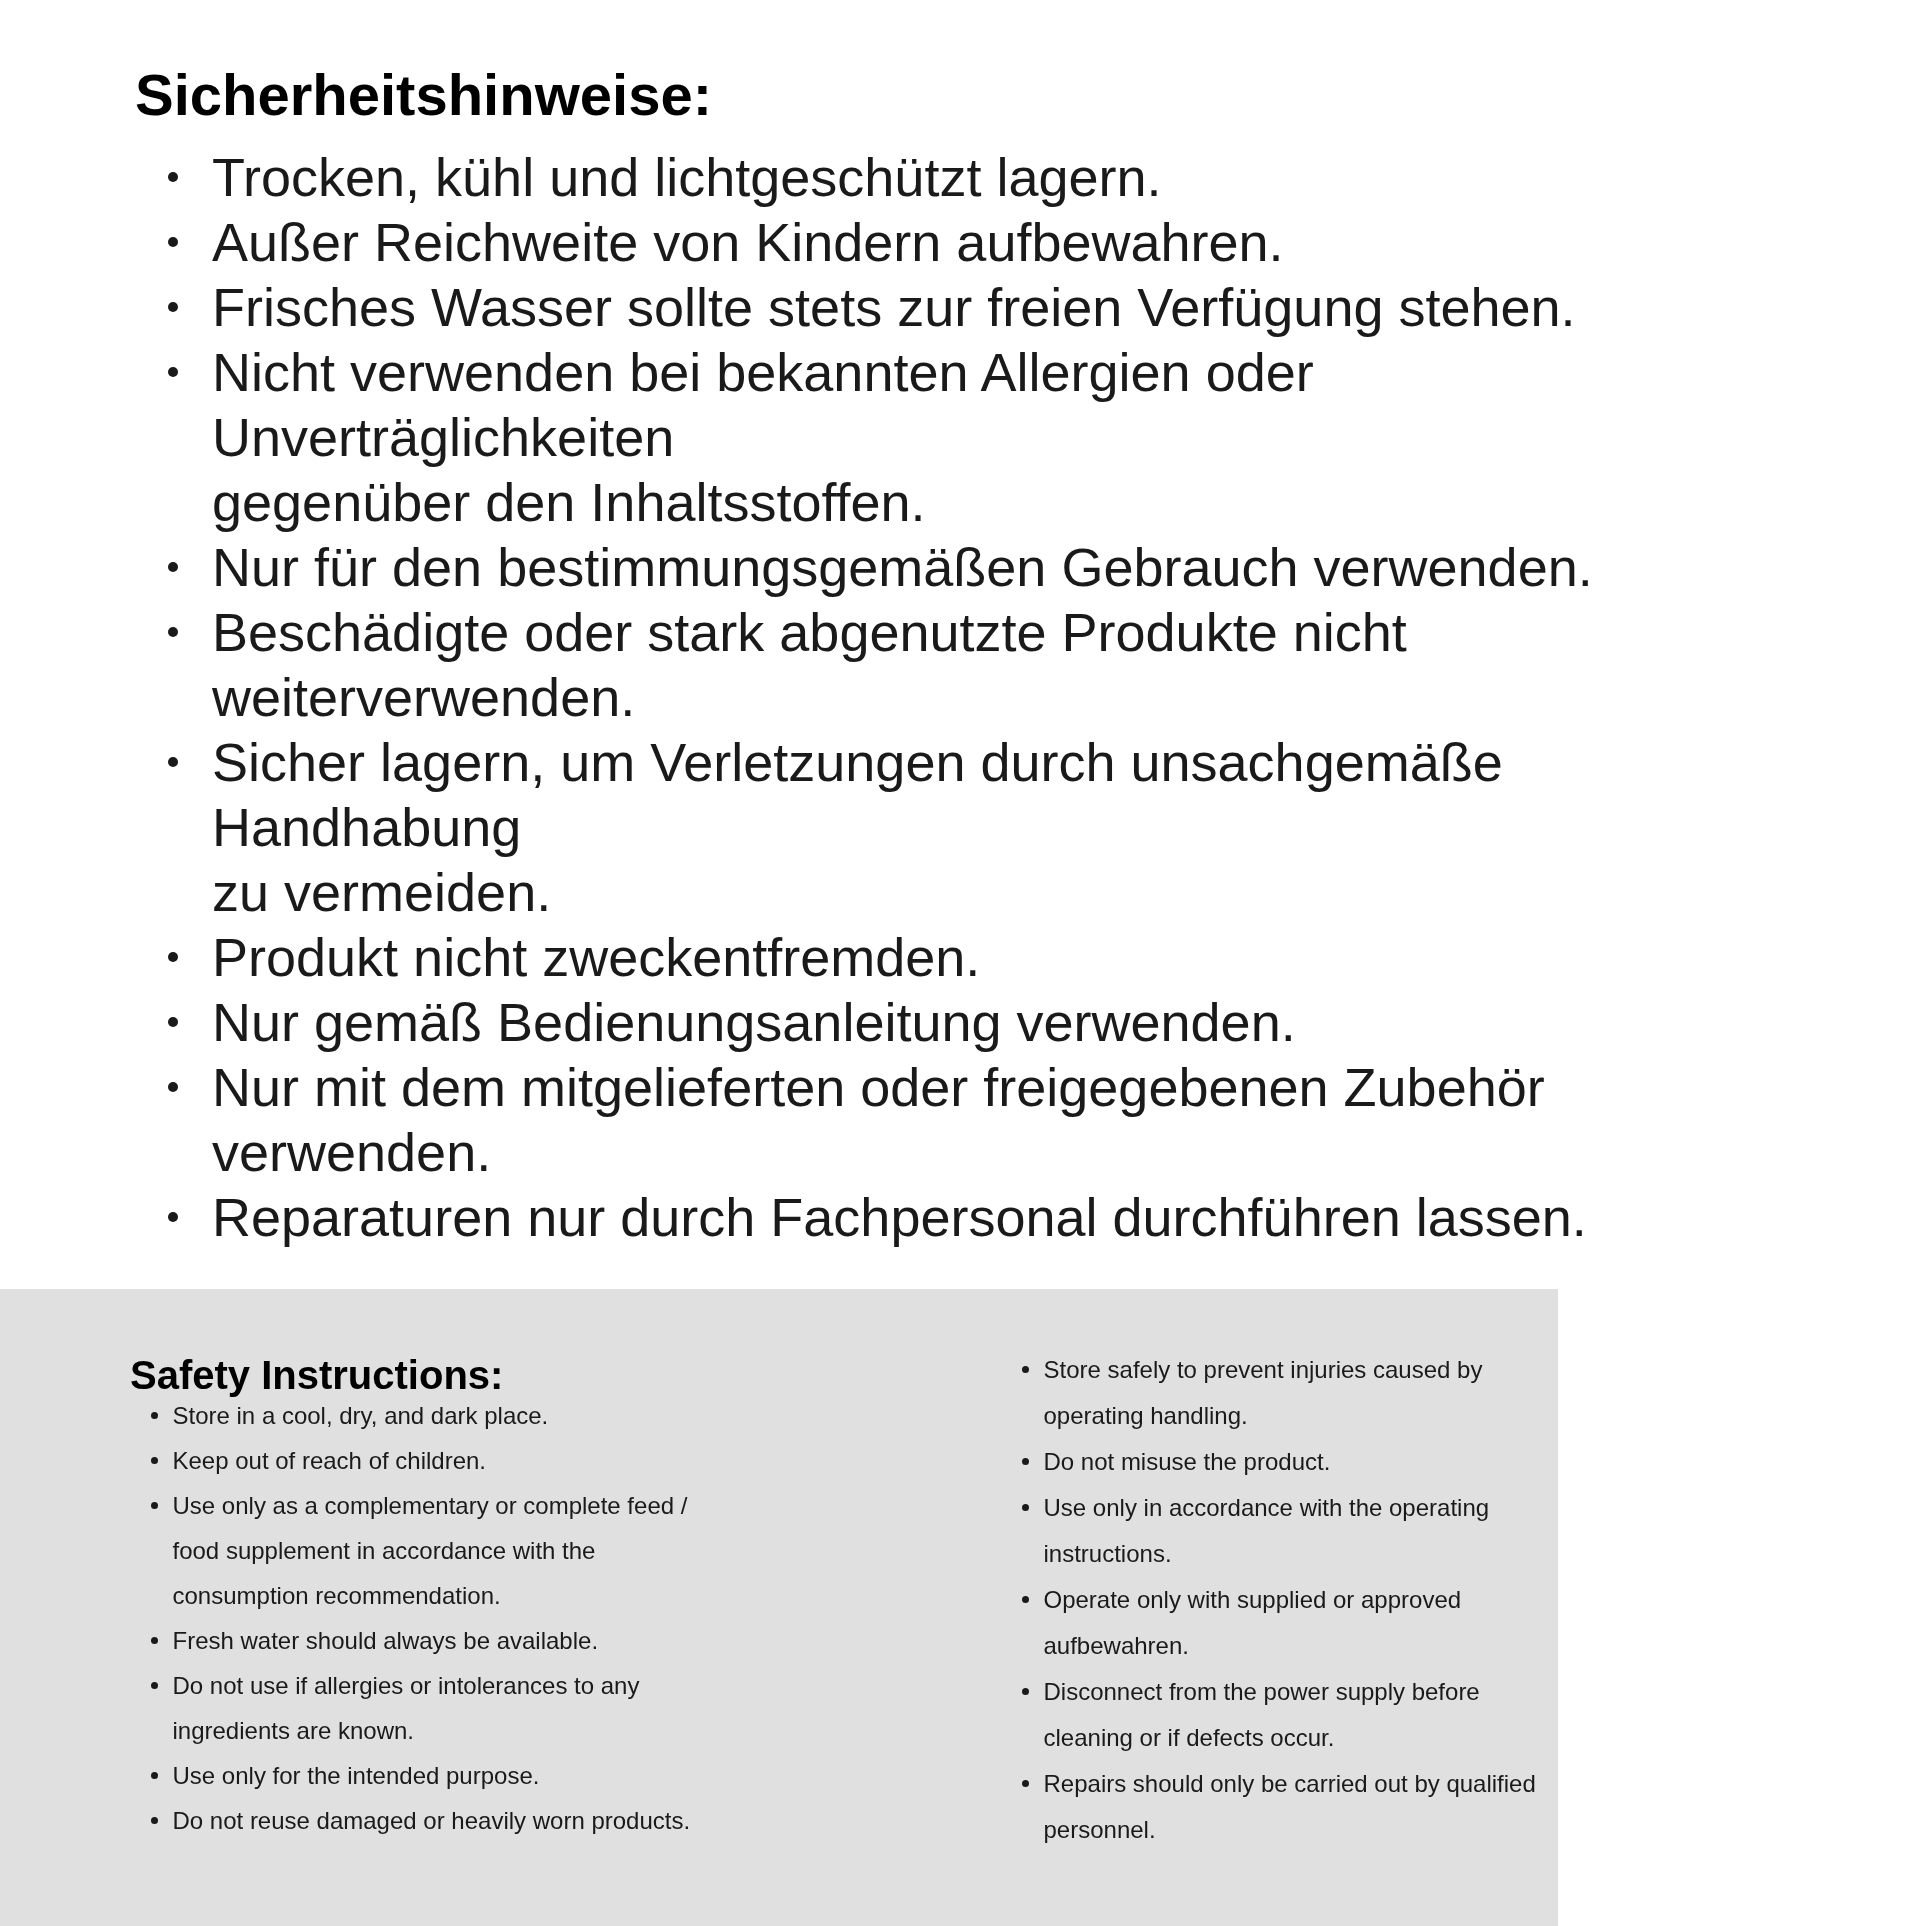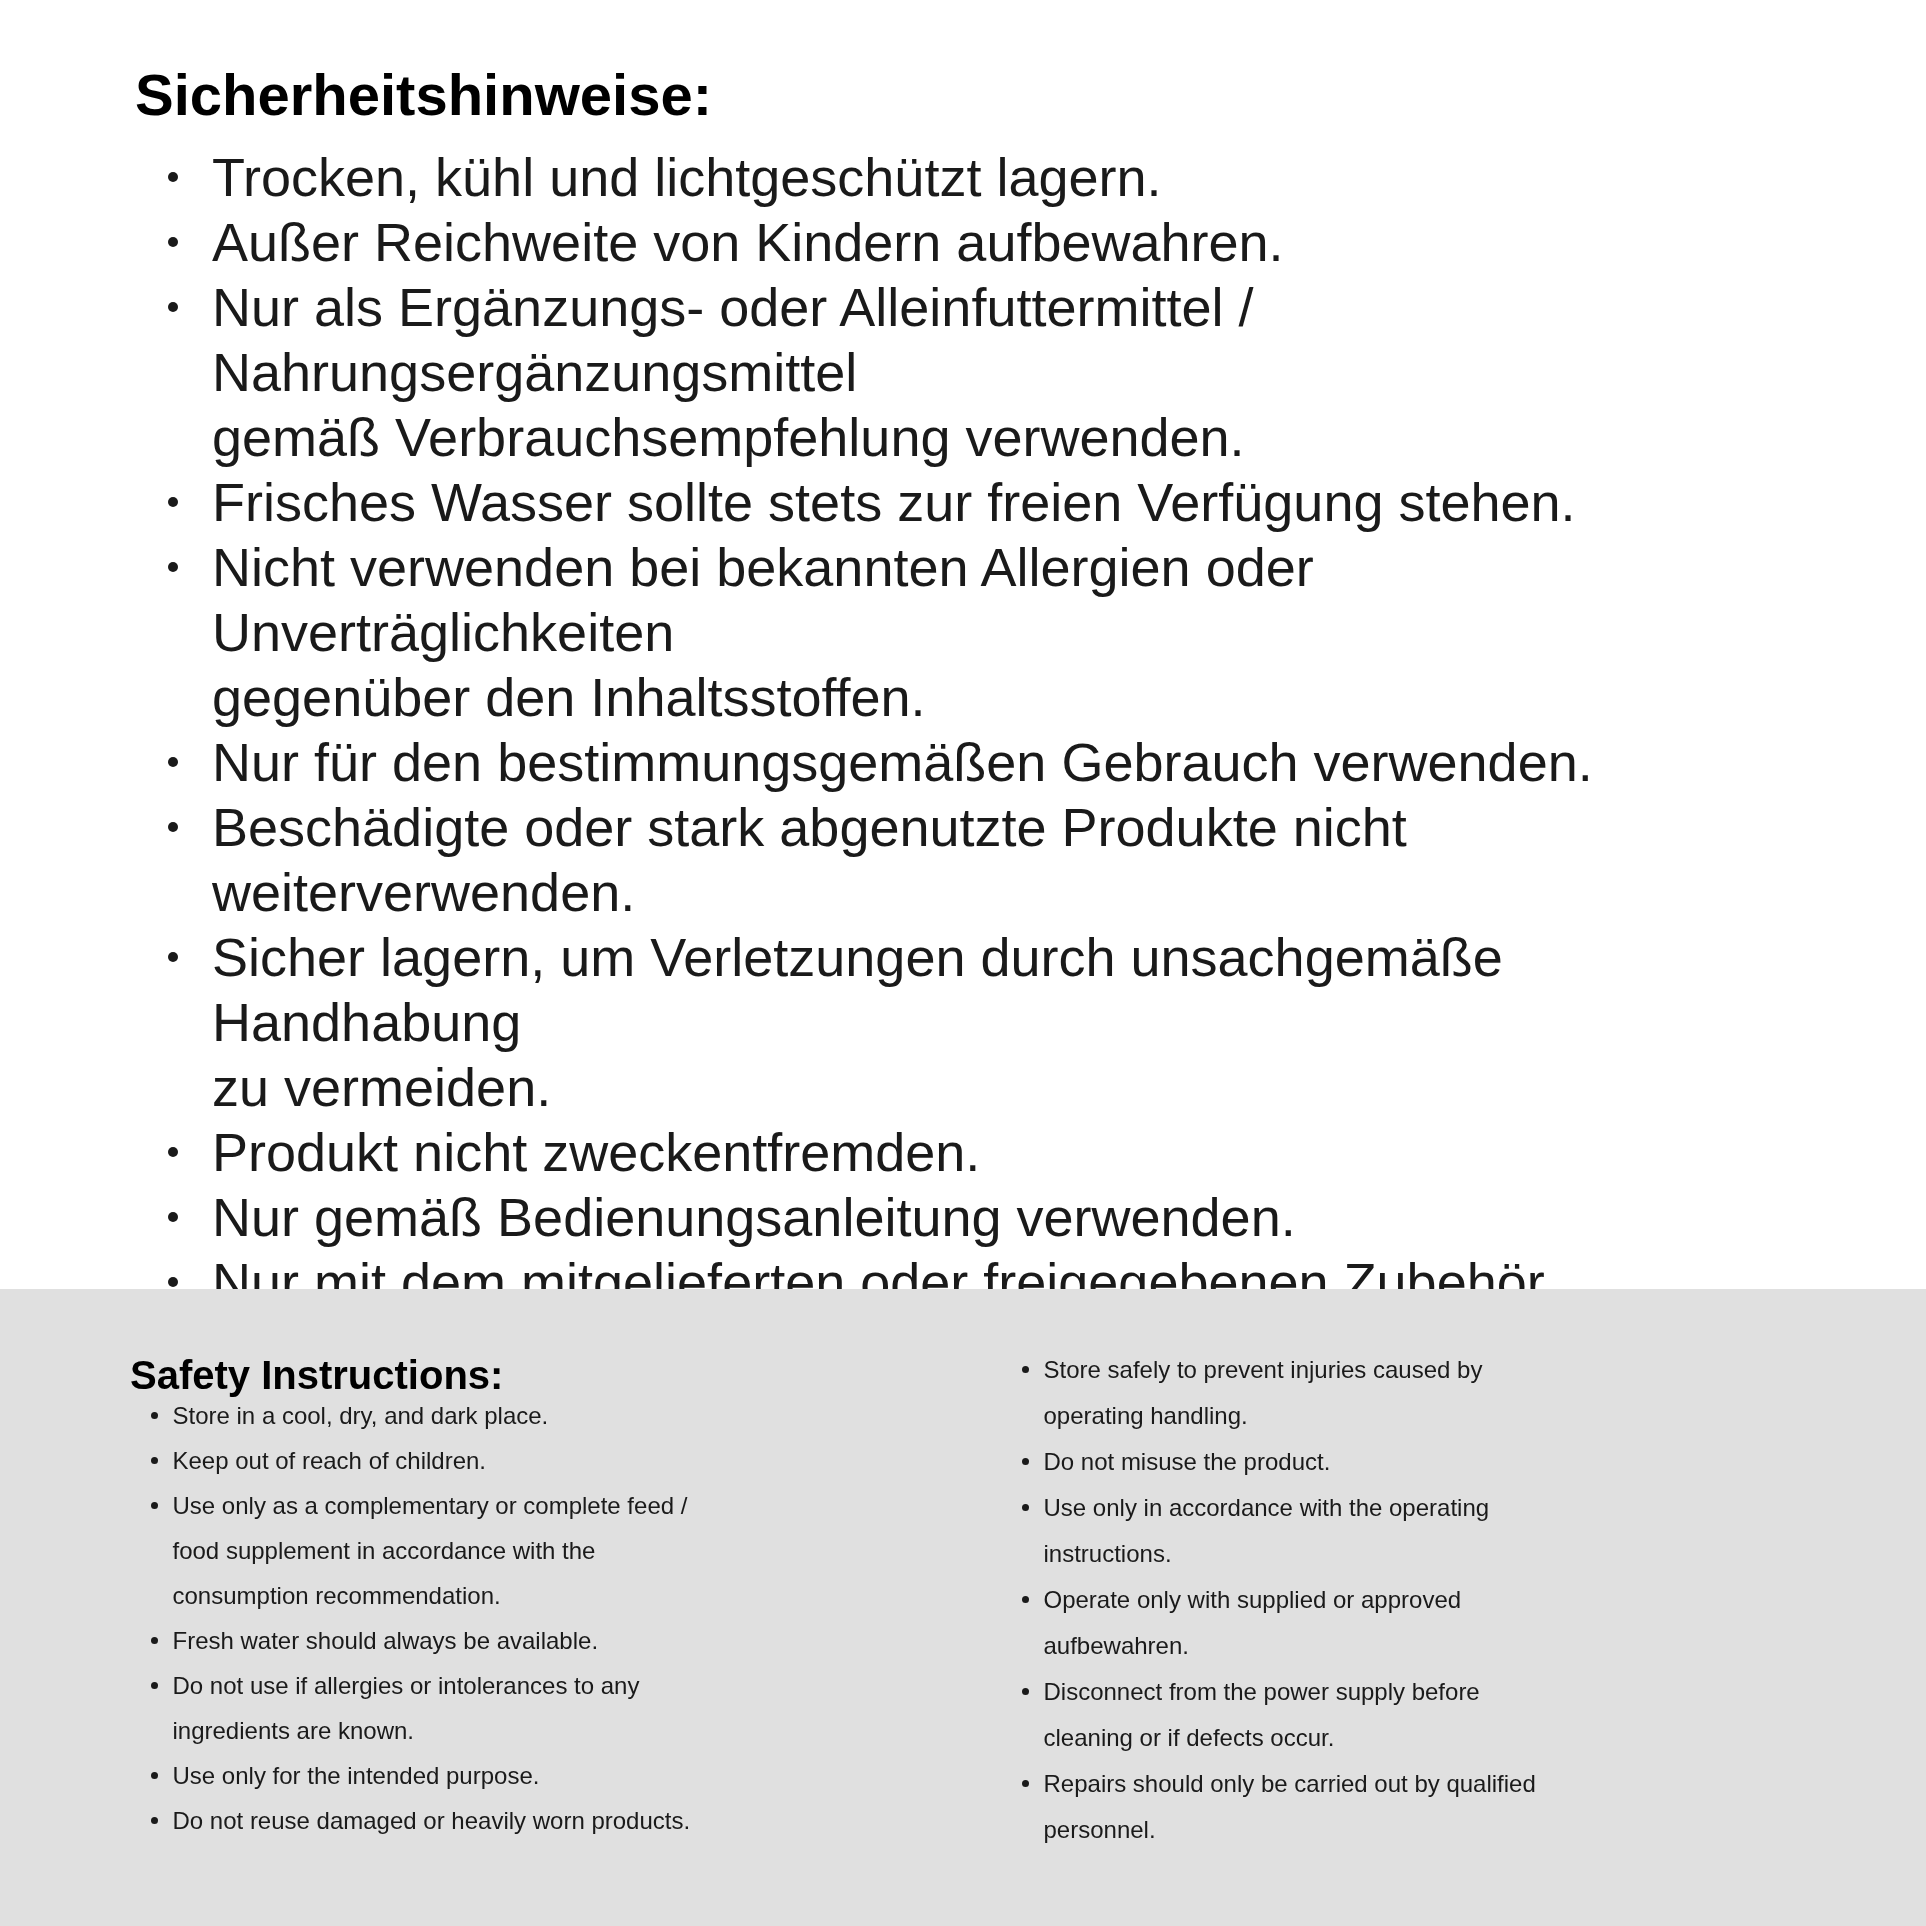--- a/index.html
+++ b/index.html
@@ -39,21 +39,21 @@
     height: 10.3px;
     border-radius: 50%;
     background: #1a1a1a;
   }
 
   
   .english-section {
     position: absolute;
     top: 1289px;
     left: 0;
-    width: 1926px;
+    width: 1558px;
     height: 637px;
     background: #e0e0e0;
   }
   .english-title {
     position: absolute;
     left: 130px;
     top: 64px;
     font-size: 40px;
     line-height: 45px;
     font-weight: 700;
@@ -86,24 +86,20 @@
 <main>
 
   <section class="german-section">
     <h1 class="german-title">Sicherheitshinweise:</h1>
     <ul class="de-list" id="german-list">
         <li>
           <div>Trocken, kühl und lichtgeschützt lagern.</div>
         </li>
         <li>
           <div>Außer Reichweite von Kindern aufbewahren.</div>
-        </li>
-        <li>
-          <div>Nur als Ergänzungs- oder Alleinfuttermittel / Nahrungsergänzungsmittel</div>
-          <div>gemäß Verbrauchsempfehlung verwenden.</div>
         </li>
         <li>
           <div>Frisches Wasser sollte stets zur freien Verfügung stehen.</div>
         </li>
         <li>
           <div>Nicht verwenden bei bekannten Allergien oder Unverträglichkeiten</div>
           <div>gegenüber den Inhaltsstoffen.</div>
         </li>
         <li>
           <div>Nur für den bestimmungsgemäßen Gebrauch verwenden.</div>

